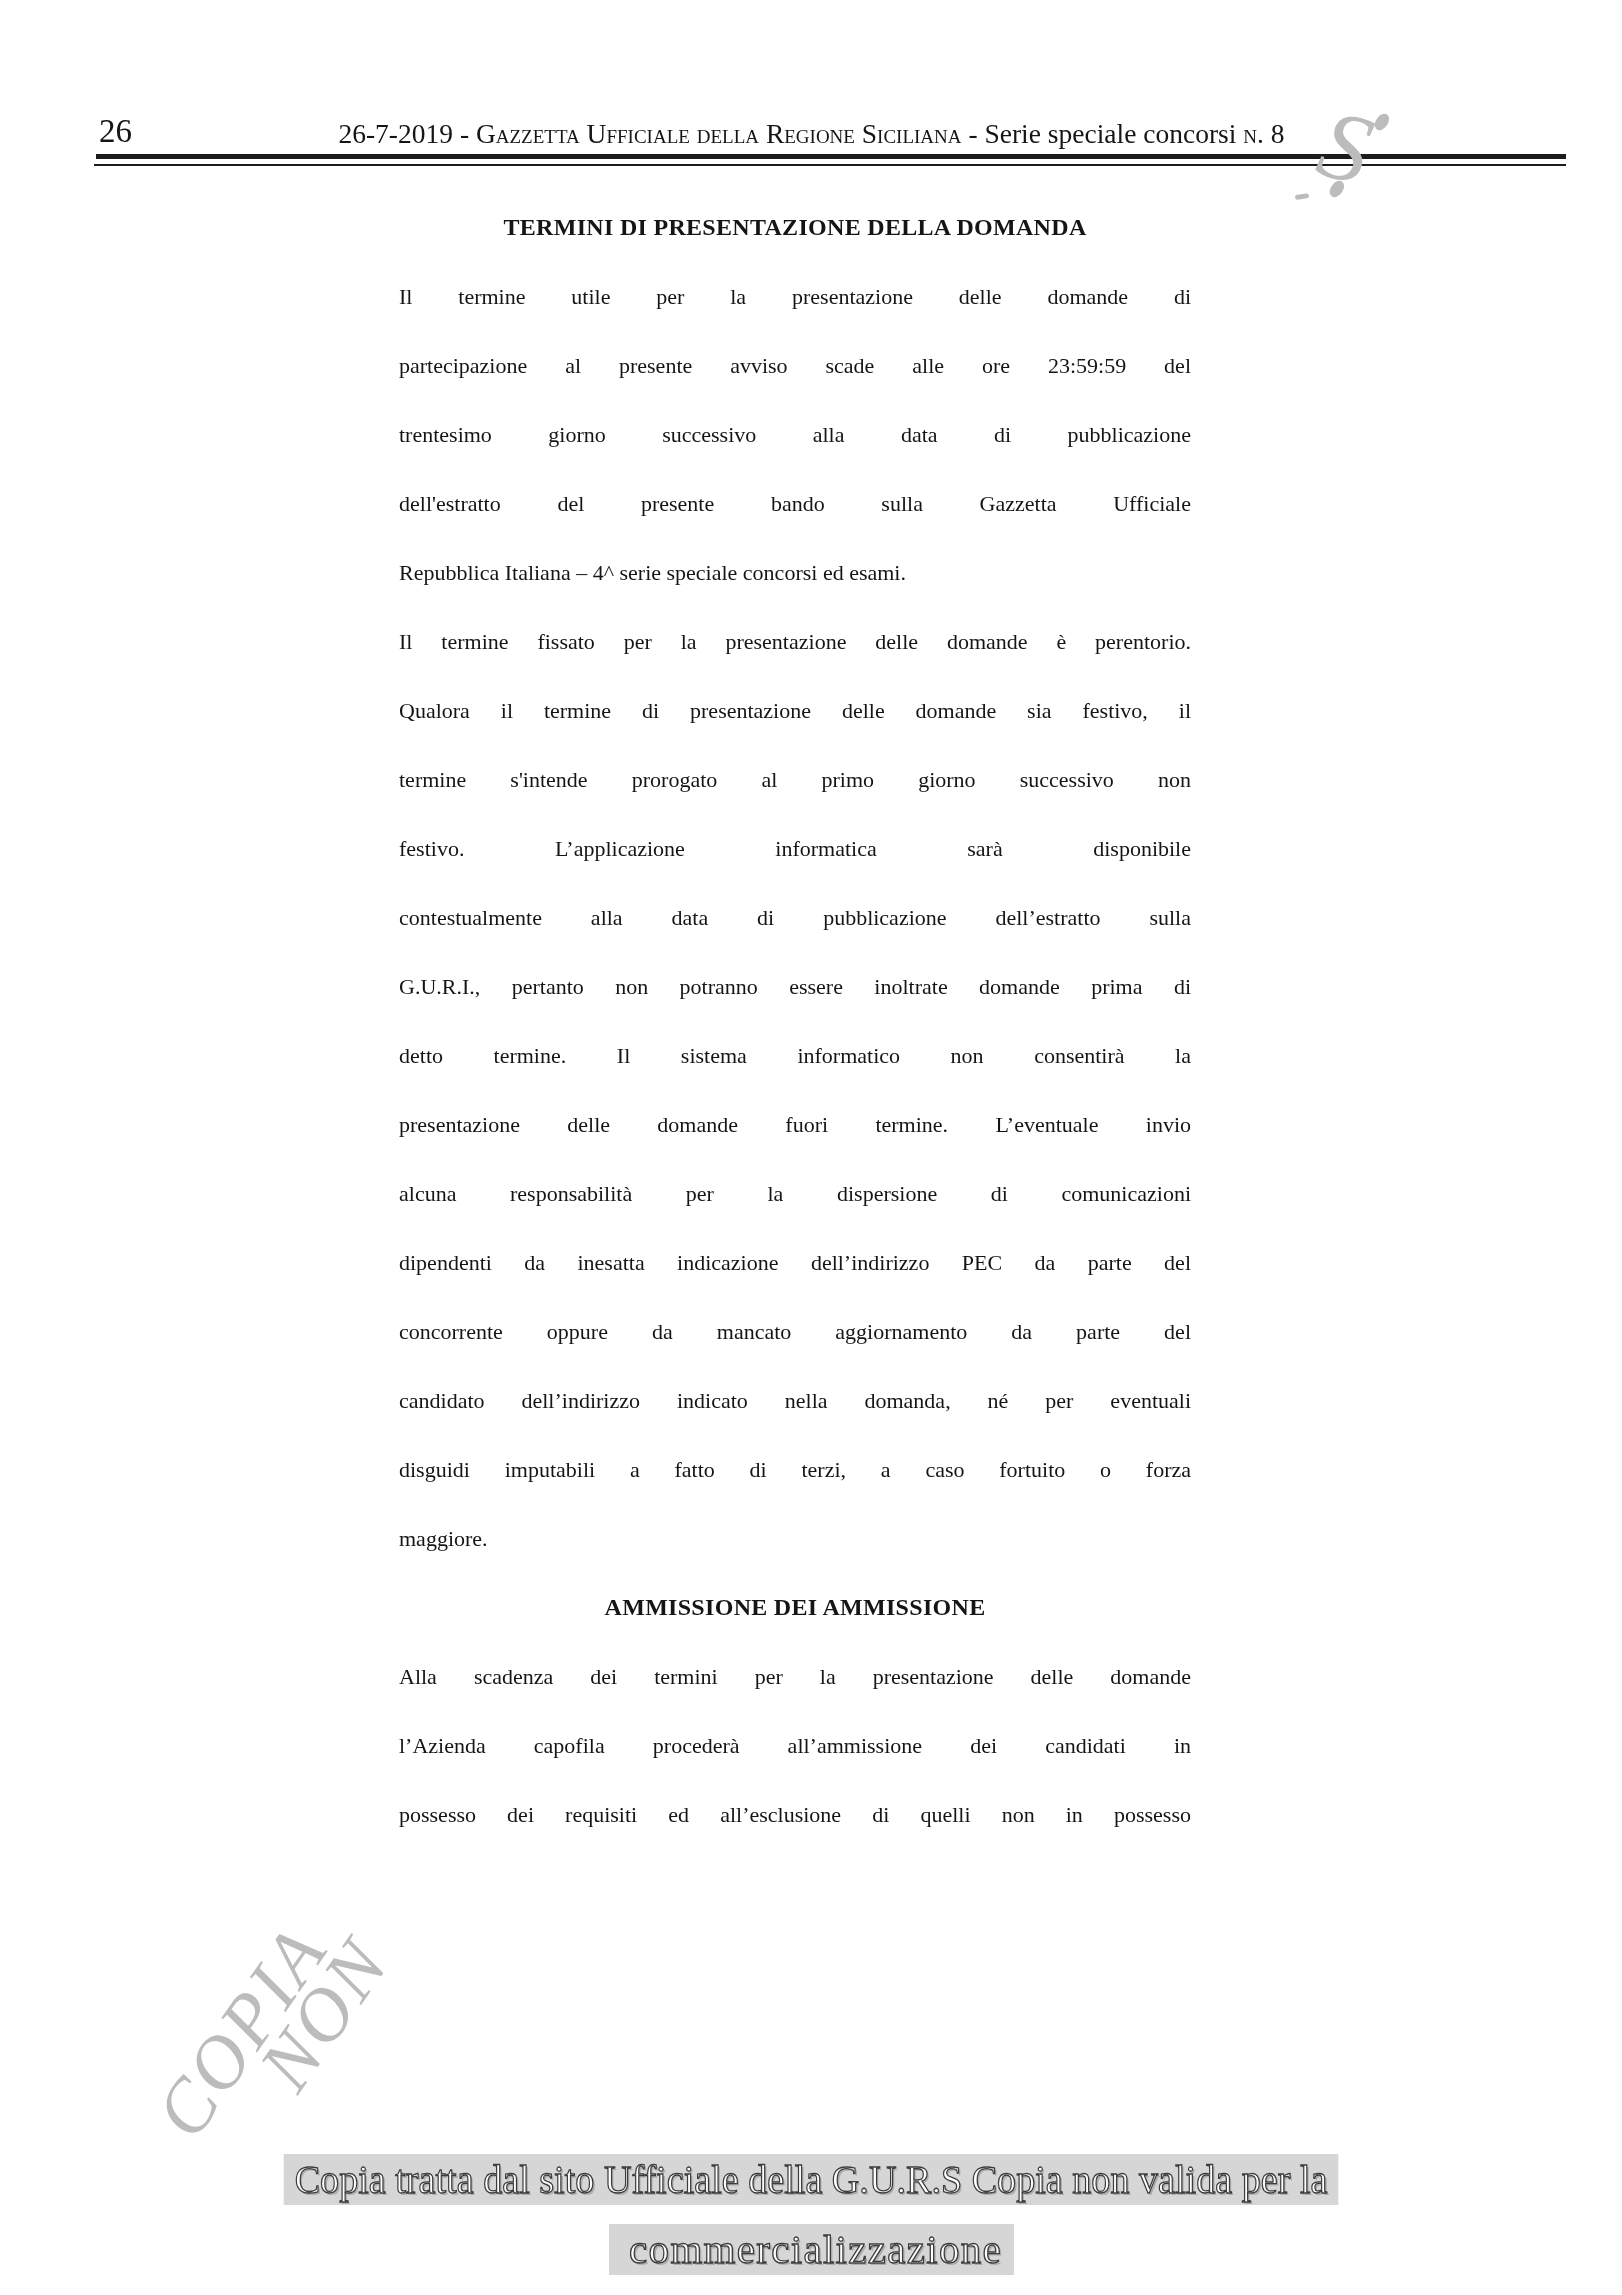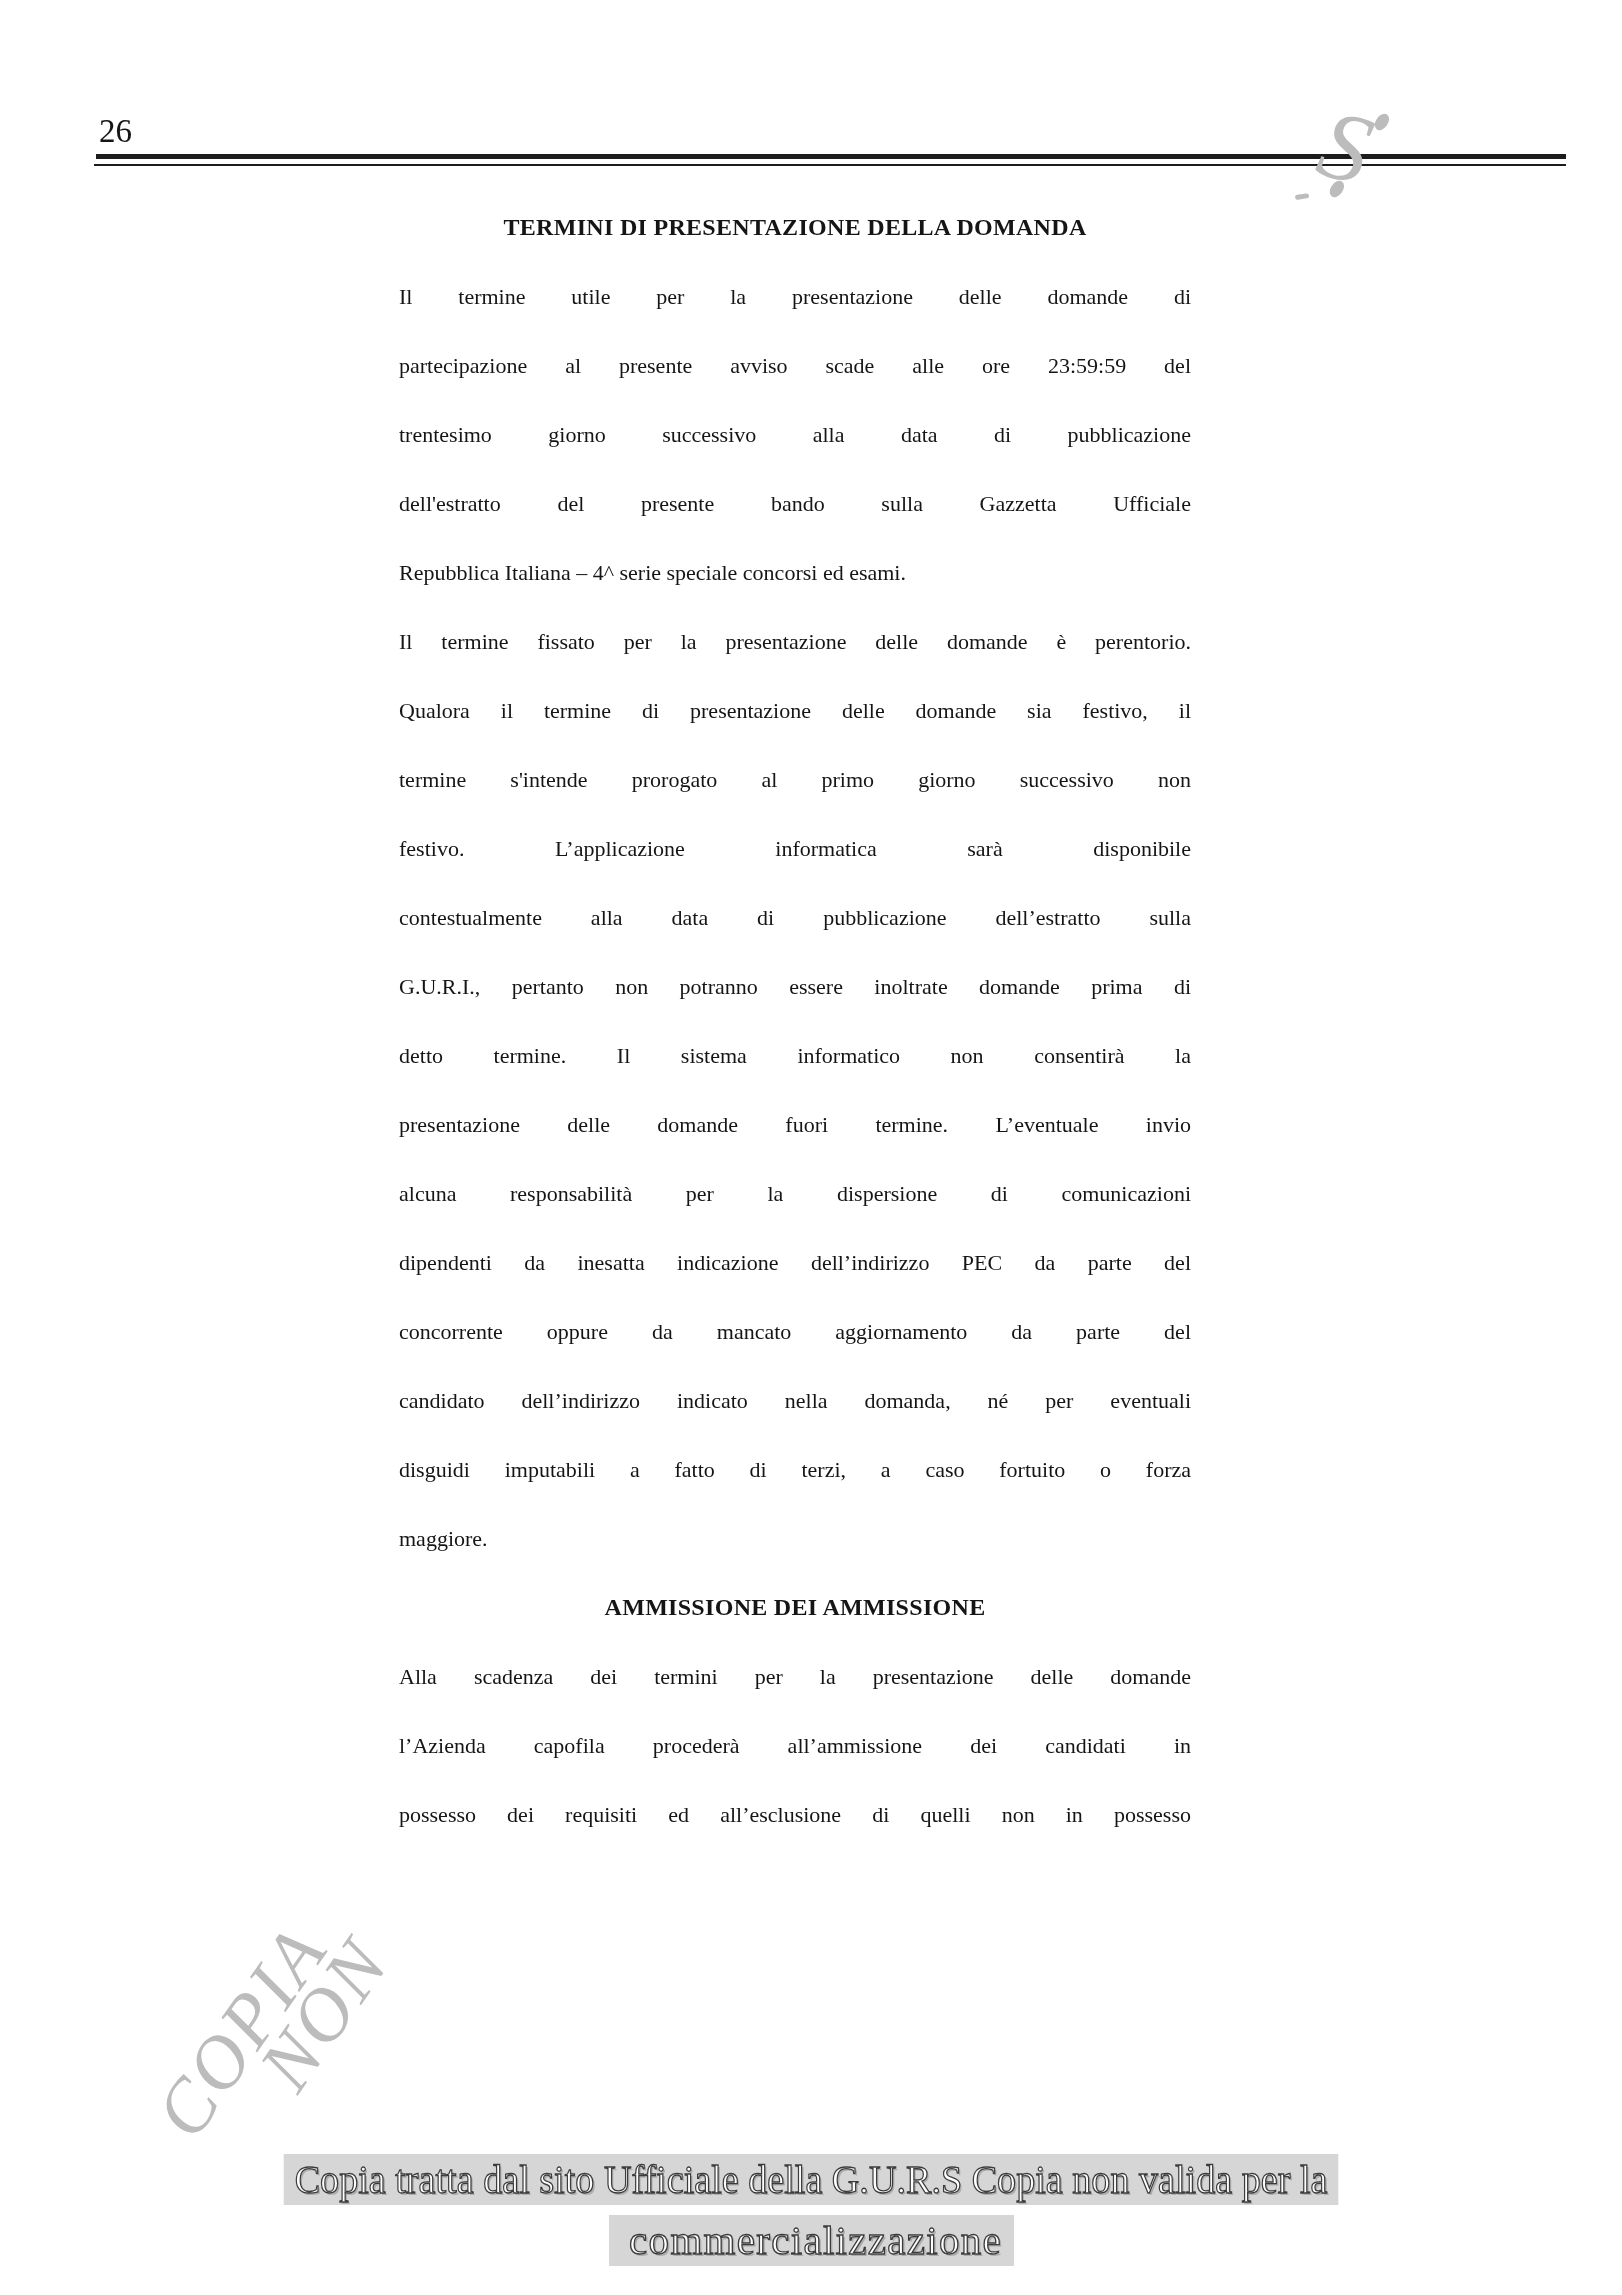--- a/index.html
+++ b/index.html
@@ -85,29 +85,30 @@
     display:block;width:fit-content;margin:0 auto;
     background:var(--footer-bg);
     padding:0 11.8px;
     font-size:41px;line-height:51px;height:51px;
     white-space:nowrap;
     color:#ffffff;
     -webkit-text-stroke:1.3px #3c3c3c;
     text-shadow:2px 2px 0 #adadad;
   }
   .fband.f1{transform:scaleX(0.93);}
-  .fband.f2{margin-top:10px;letter-spacing:1.3px;padding-left:20px;}
+  .fband.f2{margin-top:19px;letter-spacing:1.3px;padding-left:20px;}
 </style>
 </head>
 <body>
 
 <div class="page">
 
   <div class="pagenum">26</div>
 
+  <div class="header"><span>26-7-2019 - </span><span class="sc">Gazzetta Ufficiale della Regione Siciliana</span><span> - Serie speciale concorsi </span><span class="sc">n. </span><span>8</span></div>
 
   <div class="rule-thick"></div>
   <div class="rule-thin"></div>
 
   <div class="corner-wm">
     <span class="cs">S</span>
     <i class="dot d1"></i>
     <i class="dot d2"></i>
     <i class="dash"></i>
   </div>

